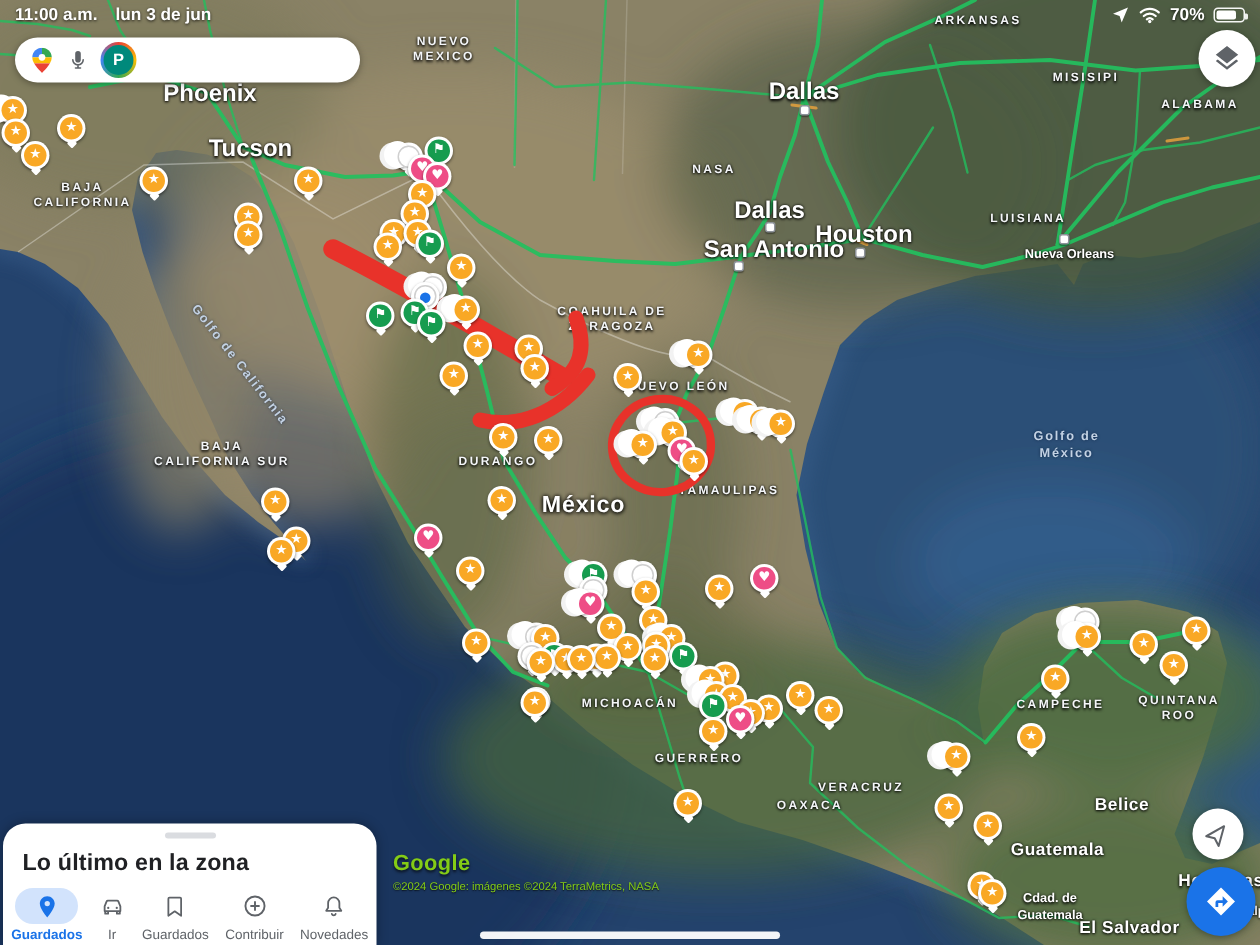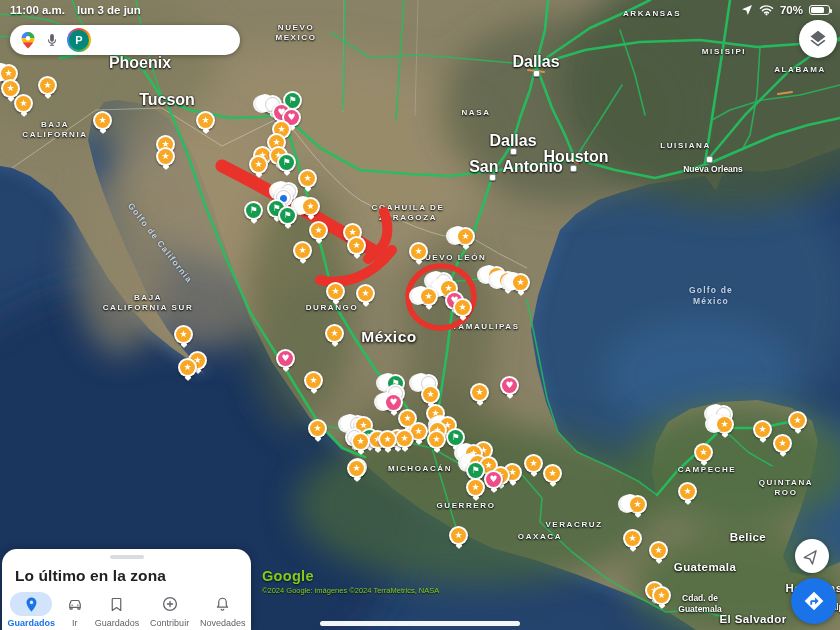--- a/index.html
+++ b/index.html
@@ -202,21 +202,21 @@
       <div class="mlabel state" style="left: 408px; top: 213px;">COAHUILA DE
 ZARAGOZA</div>
       <div class="mlabel state" style="left: 452px; top: 258px;">NUEVO LEÓN</div>
       <div class="mlabel state" style="left: 486px; top: 327px;">TAMAULIPAS</div>
       <div class="mlabel big" style="left: 389px; top: 337px;">México</div>
       <div class="mlabel state" style="left: 420px; top: 469px;">MICHOACÁN</div>
       <div class="mlabel state" style="left: 466px; top: 506px;">GUERRERO</div>
       <div class="mlabel state" style="left: 540px; top: 537px;">OAXACA</div>
       <div class="mlabel state" style="left: 574px; top: 489px; margin-top: 36px;">VERACRUZ</div>
       <div class="mlabel state" style="left: 707px; top: 470px;">CAMPECHE</div>
-      <div class="mlabel state" style="left: 786px; top: 488px;">QUINTANA
+      <div class="mlabel state" style="left: 786px; top: 472px;">QUINTANA
 ROO</div>
       <div class="mlabel water" style="left: 711px; top: 296px;">Golfo de
 México</div>
       <div class="mlabel country" style="left: 748px; top: 537px;">Belice</div>
       <div class="mlabel country" style="left: 705px; top: 567px;">Guatemala</div>
       <div class="mlabel city-sm" style="left: 700px; top: 604px;">Cdad. de
 Guatemala</div>
       <div class="mlabel country" style="left: 753px; top: 619px;">El Salvador</div>
       <div class="mlabel country" style="left: 814px; top: 588px;">Honduras</div>
       <div class="mlabel city-sm" style="left: 824px; top: 607px;">Tegucigalpa</div>

